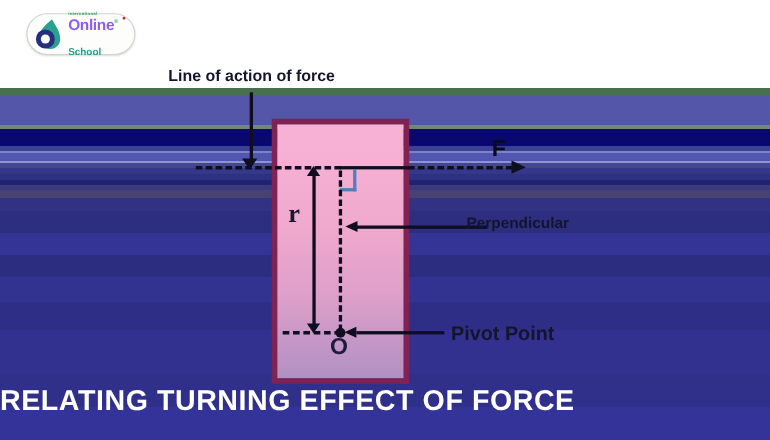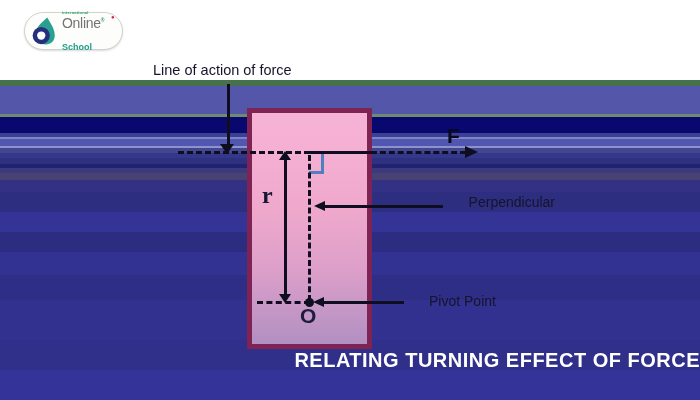--- a/index.html
+++ b/index.html
@@ -31,31 +31,31 @@
       #32318f 300px,#32318f 340px,
       #302f8a 340px,#302f8a 370px,
       #333399 370px,#333399 400px);
   }
   .abs{position:absolute;}
   
   .logo-pill{left:24px;top:12px;width:99px;height:38px;background:#fdfefc;border:1px solid #ccd6cc;
     border-radius:19px;display:flex;align-items:center;padding-left:5px;box-sizing:border-box;box-shadow:0 1px 2px rgba(0,0,0,.15);}
   .logo-text{line-height:1;margin-left:2px;}
   .logo-tiny{font-size:4px;color:#2f9e5f;font-weight:700;letter-spacing:.2px;}
-  .logo-main{font-size:14px;font-weight:400;color:#737373;letter-spacing:-.3px;}
+  .logo-main{font-size:14px;font-weight:700;color:#8b5cf6;letter-spacing:-.3px;}
   .logo-reg{font-size:5px;color:#2f9e5f;vertical-align:super;font-weight:700;}
   .logo-sub{font-size:9px;font-weight:700;color:#1f9e8c;margin-top:12px;}
   .logo-dot{left:111px;top:14px;font-size:6px;color:#cc2244;}
   
-  .lbl{color:#14142c;font-weight:400;}
+  .lbl{color:#14142c;font-weight:700;}
   .lbl-action{left:153px;top:62px;font-size:14.5px;}
   .lbl-f{left:447px;top:124px;font-size:21px;font-weight:800;color:#0a0a1e;}
   .lbl-r{left:262px;top:182px;font-size:24px;font-weight:700;font-family:"Liberation Serif",serif;color:#181835;}
-  .lbl-perp{left:443px;top:194px;width:112px;text-align:right;font-size:14px;line-height:1.2;}
-  .lbl-pivot{left:429px;top:293px;font-size:14px;}
+  .lbl-perp{left:424px;top:194px;width:112px;text-align:left;font-size:14px;line-height:1.2;}
+  .lbl-pivot{left:410px;top:293px;font-size:18px;}
   .lbl-o{left:300px;top:304px;font-size:21px;font-weight:600;color:#1c1c3e;}
   
   .pink-rect{left:247px;top:108px;width:125px;height:241px;box-sizing:border-box;
     border:5px solid #7f2355;
     background:linear-gradient(180deg,#f7b3d6 0%,#f0a9cc 40%,#dd9fca 68%,#b190c2 100%);}
   
   .hline{height:3px;background:#0e0e20;}
   .vline{width:3px;background:#0e0e20;}
   .hdash{border-top:3px dashed #0e0e20;height:0;}
   .vdash{border-left:3px dashed #0e0e20;width:0;}
@@ -74,21 +74,21 @@
   .ah-right{left:465px;top:146px;border-top:6.5px solid transparent;border-bottom:6.5px solid transparent;border-left:13px solid #0e0e20;}
   .ah-up{left:279px;top:151px;border-left:6.5px solid transparent;border-right:6.5px solid transparent;border-bottom:9px solid #0e0e20;}
   .ah-dn2{left:279px;top:294px;border-left:6.5px solid transparent;border-right:6.5px solid transparent;border-top:9px solid #0e0e20;}
   .ah-left-pivot{left:313px;top:297px;border-top:5.5px solid transparent;border-bottom:5.5px solid transparent;border-right:11px solid #0e0e20;}
   .ah-left-perp{left:314px;top:201px;border-top:5.5px solid transparent;border-bottom:5.5px solid transparent;border-right:11px solid #0e0e20;}
   
   .right-angle{left:309px;top:154px;width:12px;height:17px;border-right:3px solid #4f7fbe;border-bottom:3px solid #4f7fbe;}
   
   .pivot-dot{left:305px;top:298px;width:9px;height:9px;border-radius:50%;background:#0e0e20;}
   
-  .banner{left:0;top:349px;width:700px;text-align:right;color:#ffffff;font-weight:800;font-size:20px;letter-spacing:.5px;}
+  .banner{left:0;top:349px;width:700px;text-align:left;color:#ffffff;font-weight:800;font-size:26px;letter-spacing:.5px;}
 </style>
 </head>
 <body>
 
 <div id="stage">
 
   <div class="abs logo-pill">
     <svg width="30" height="30" viewBox="0 0 40 40">
       <path d="M23 2 C29 12 33 18 33 26 C33 33 28 38 21 38 C12 38 7 32 7 25 C7 16 15 9 23 2 Z" fill="#2aa190"></path>
       <circle cx="15" cy="26" r="11.5" fill="#262f7e"></circle>

